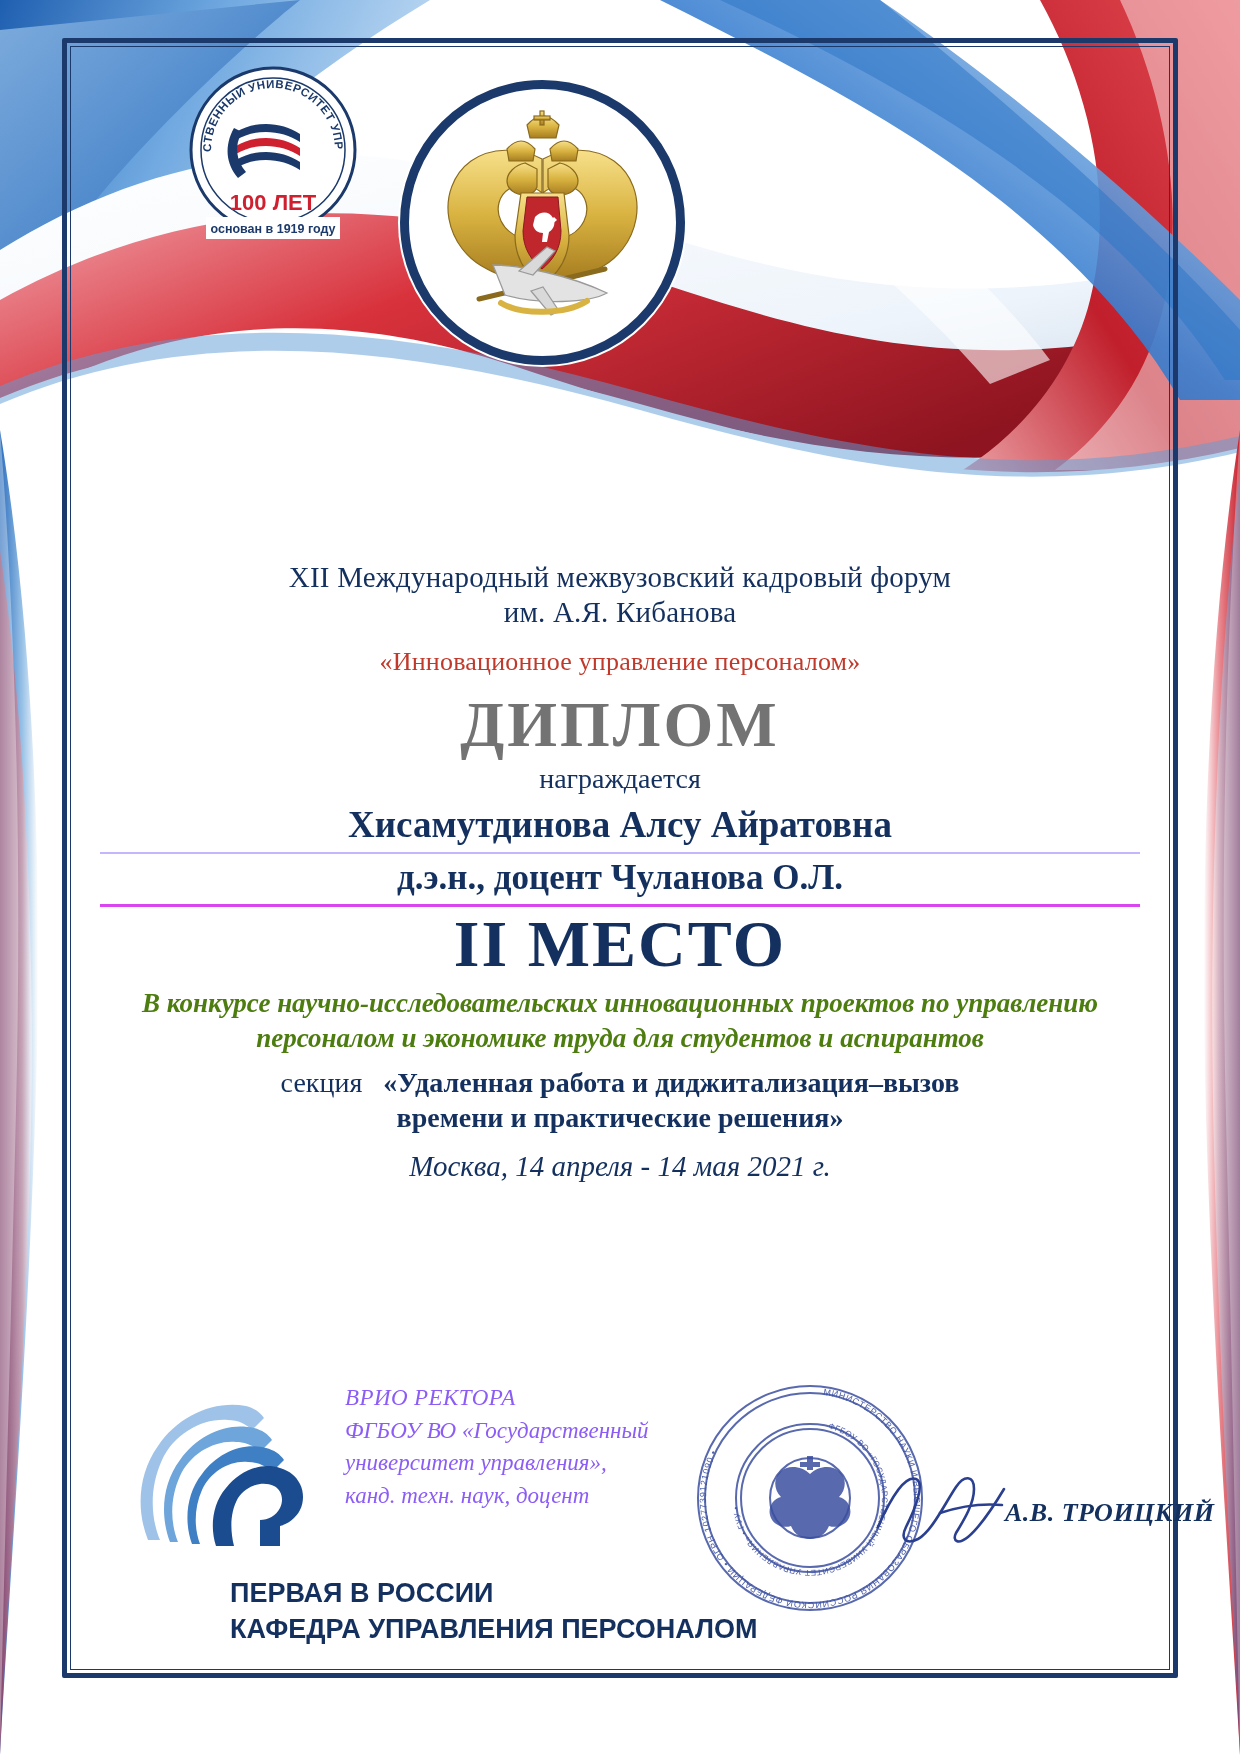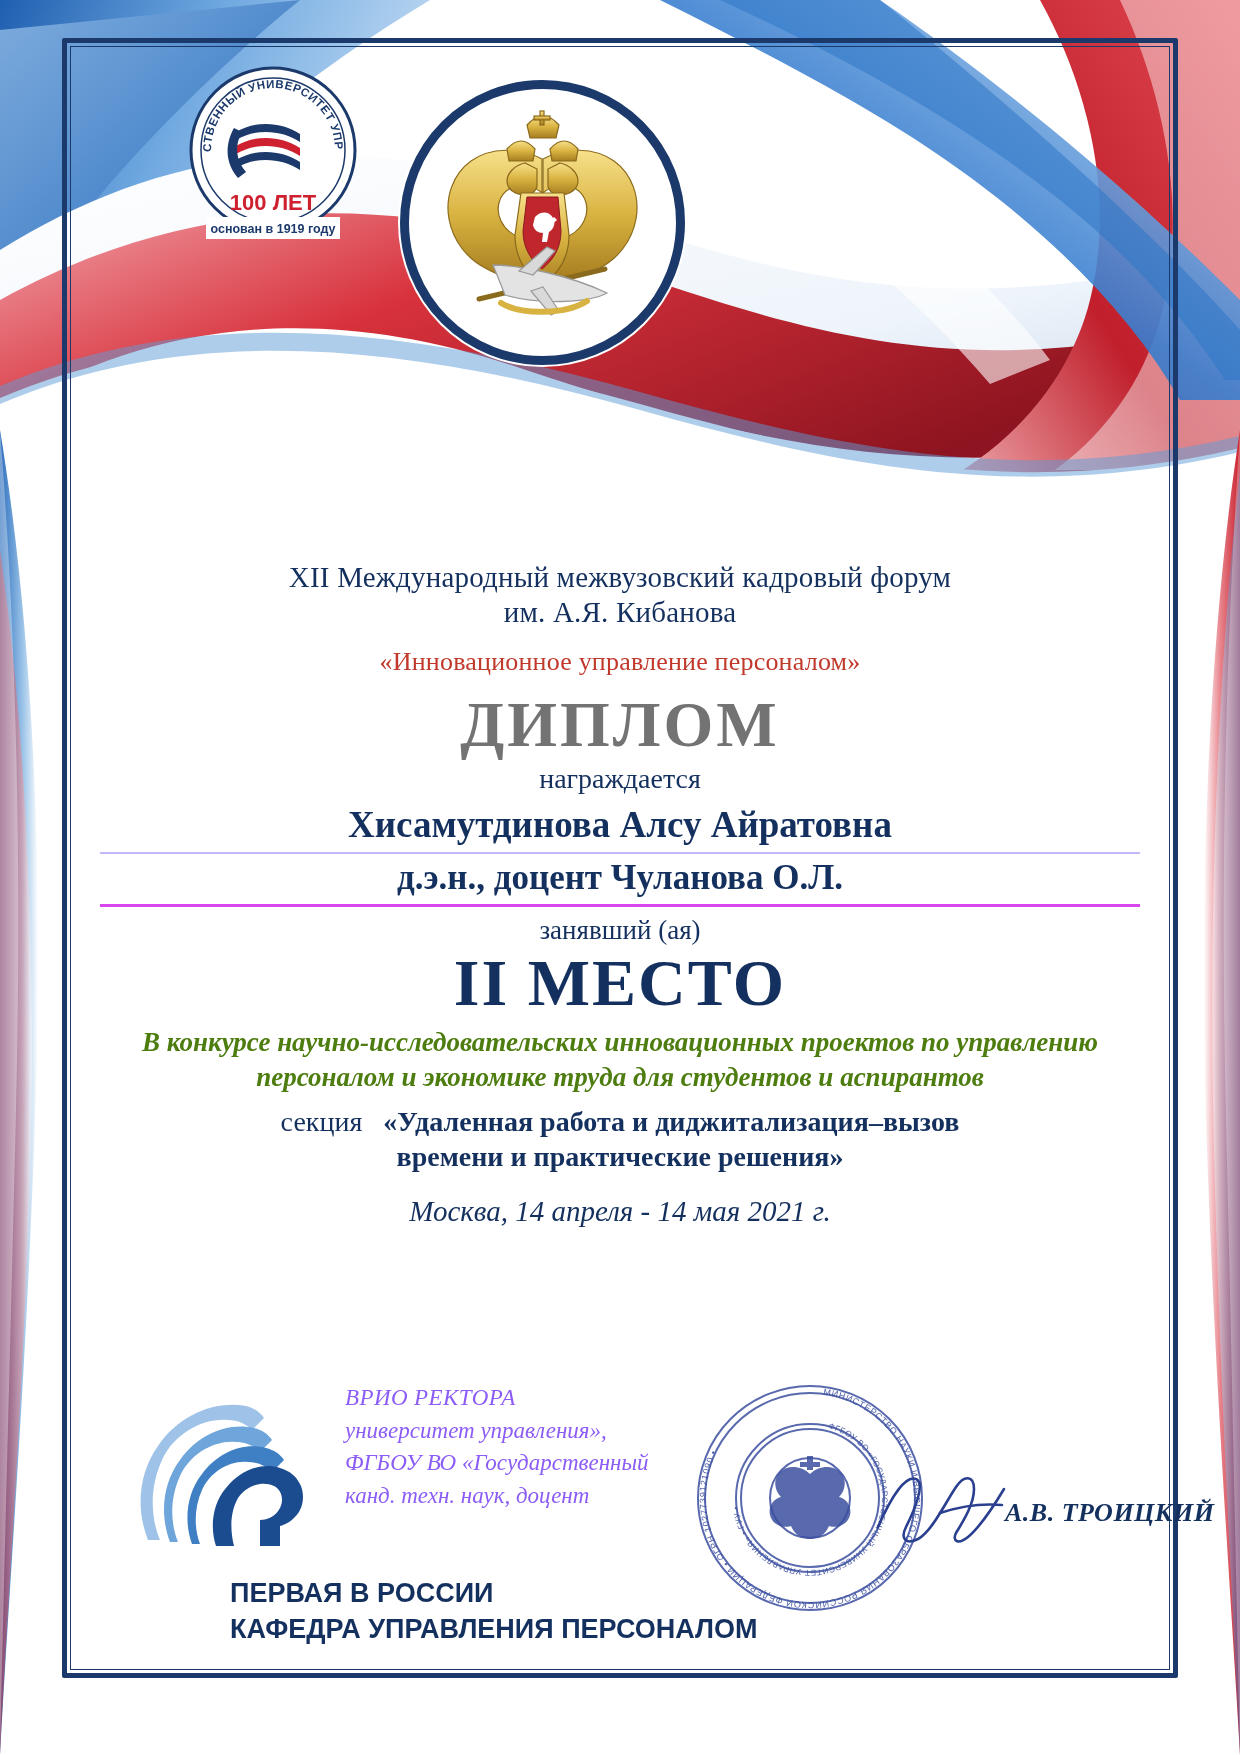--- a/index.html
+++ b/index.html
@@ -184,21 +184,21 @@
     margin-top: 10px;
   }
   .section-word {
     font-weight: normal;
   }
 
   .place-date {
     font-style: italic;
     font-size: 29px;
     color: #14305e;
-    margin-top: 20px;
+    margin-top: 14px;
   }
 
   
   .footer {
     position: absolute;
     left: 100px;
     top: 1370px;
     width: 1040px;
     height: 300px;
   }
@@ -442,21 +442,20 @@
     <div class="forum-line2">им. А.Я. Кибанова</div>
     <div class="forum-sub">«Инновационное управление персоналом»</div>
 
     <div class="diplom">ДИПЛОМ</div>
 
     <div class="awarded-label">награждается</div>
     <div class="name-row">Хисамутдинова Алсу Айратовна</div>
 
     <div class="advisor-row">д.э.н., доцент Чуланова О.Л.</div>
 
-    <div class="place-label">занявший (ая)</div>
     <div class="place">II МЕСТО</div>
 
     <div class="competition">
       <div>В конкурсе научно-исследовательских инновационных проектов по управлению</div>
       <div>персоналом и экономике труда для студентов и аспирантов</div>
     </div>
 
     <div class="section-line">
       <span class="section-word">секция</span>
       &nbsp;&nbsp;<span>«Удаленная работа и диджитализация–вызов</span>
@@ -474,22 +473,22 @@
           <path d="M18,170 C6,140 8,104 28,76 C48,46 84,30 116,36 C124,38 130,42 134,48 L122,60 C116,54 108,50 98,50 C72,48 44,64 32,90 C20,116 20,146 30,170 Z" fill="#9fc3e8"></path>
           <path d="M40,172 C30,146 32,114 50,90 C68,64 98,52 124,58 C132,60 138,64 142,70 L130,82 C124,76 116,72 106,72 C84,70 60,84 50,106 C40,128 40,152 48,172 Z" fill="#6ea5da"></path>
           <path d="M62,174 C54,152 56,124 72,104 C88,82 114,72 136,78 C144,80 150,84 154,90 L142,102 C136,96 128,92 118,92 C100,90 80,102 72,120 C64,138 64,158 70,174 Z" fill="#3f7fc4"></path>
           <path d="M86,176 C80,158 82,134 96,118 C110,100 132,92 150,98 C160,101 166,106 170,114 C174,122 174,132 170,140 C166,148 158,154 150,156 L150,176 L130,176 L130,150 C138,150 146,146 150,138 C154,130 152,120 144,116 C132,110 116,116 108,128 C100,142 100,160 104,176 Z" fill="#1b4c8f"></path>
         </g>
       </svg>
     </div>
 
     <div class="rector-block">
       <div class="caps">ВРИО РЕКТОРА</div>
+      <div>ФГБОУ ВО «Государственный</div>
       <div>университет управления»,</div>
-      <div>ФГБОУ ВО «Государственный</div>
       <div>канд. техн. наук, доцент</div>
     </div>
 
     <div class="stamp">
       <svg width="240" height="240" viewBox="0 0 240 240" xmlns="http://www.w3.org/2000/svg">
         <g fill="none" stroke="#3b4fa0" stroke-width="2" opacity="0.85">
           <circle cx="120" cy="120" r="112"></circle>
           <circle cx="120" cy="120" r="105"></circle>
           <circle cx="120" cy="120" r="74"></circle>
           <circle cx="120" cy="120" r="69"></circle>

